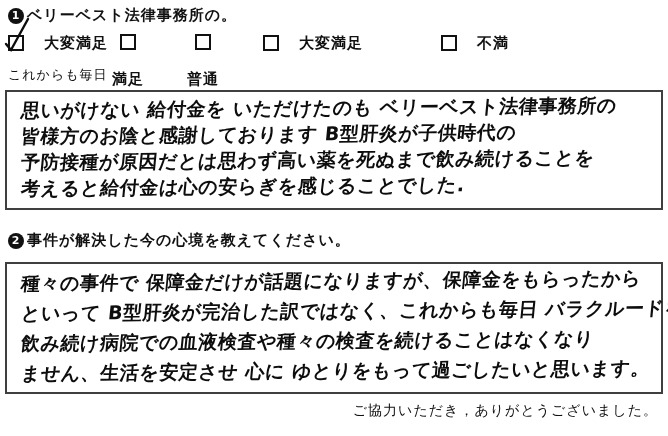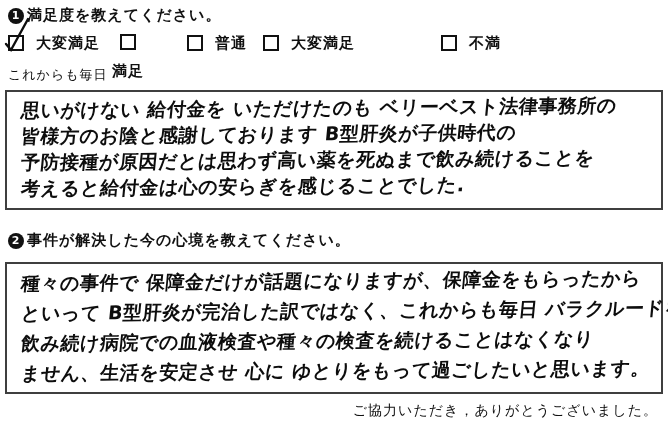--- a/index.html
+++ b/index.html
@@ -18,21 +18,21 @@
     white-space:nowrap;
   }
   .num-circle{
     display:inline-block;width:16px;height:16px;
     background:#111;color:#fff;border-radius:50%;
     font-size:11px;line-height:16px;text-align:center;
     font-weight:bold;flex:0 0 auto;
   }
   .opt{
     position:absolute;top:34px;height:18px;
-    display:flex;align-items:center;gap:12px;
+    display:flex;align-items:center;gap:20px;
     font-size:15px;font-weight:bold;letter-spacing:1px;
     white-space:nowrap;
   }
   .cbox{
     display:inline-block;width:12px;height:12px;
     border:2px solid #111;background:#fff;flex:0 0 auto;
   }
   .check-svg{position:absolute;left:2px;top:16px;pointer-events:none;}
   .field-label{
     position:absolute;left:8px;top:66px;
@@ -54,32 +54,32 @@
     font-size:14px;letter-spacing:1px;white-space:nowrap;
   }
 </style>
 </head>
 <body>
 
 <div class="sheet">
 
   <div class="q-title" style="top:6px;">
     <span class="num-circle">1</span>
-    <span>満足度を教えてください。</span>
+    <span>ベリーベスト法律事務所の。</span>
   </div>
 
   <div class="opt" style="left:8px;">
     <span class="cbox"></span>
     <span>大変満足</span>
   </div>
   <div class="opt" style="left:112px;flex-direction:column;">
     <span class="cbox"></span>
     <span>満足</span>
   </div>
-  <div class="opt" style="left:187px;">
+  <div class="opt" style="left:187px;flex-direction:column;">
     <span class="cbox"></span>
     <span>普通</span>
   </div>
   <div class="opt" style="left:263px;">
     <span class="cbox"></span>
     <span>大変満足</span>
   </div>
   <div class="opt" style="left:441px;">
     <span class="cbox"></span>
     <span>不満</span>

